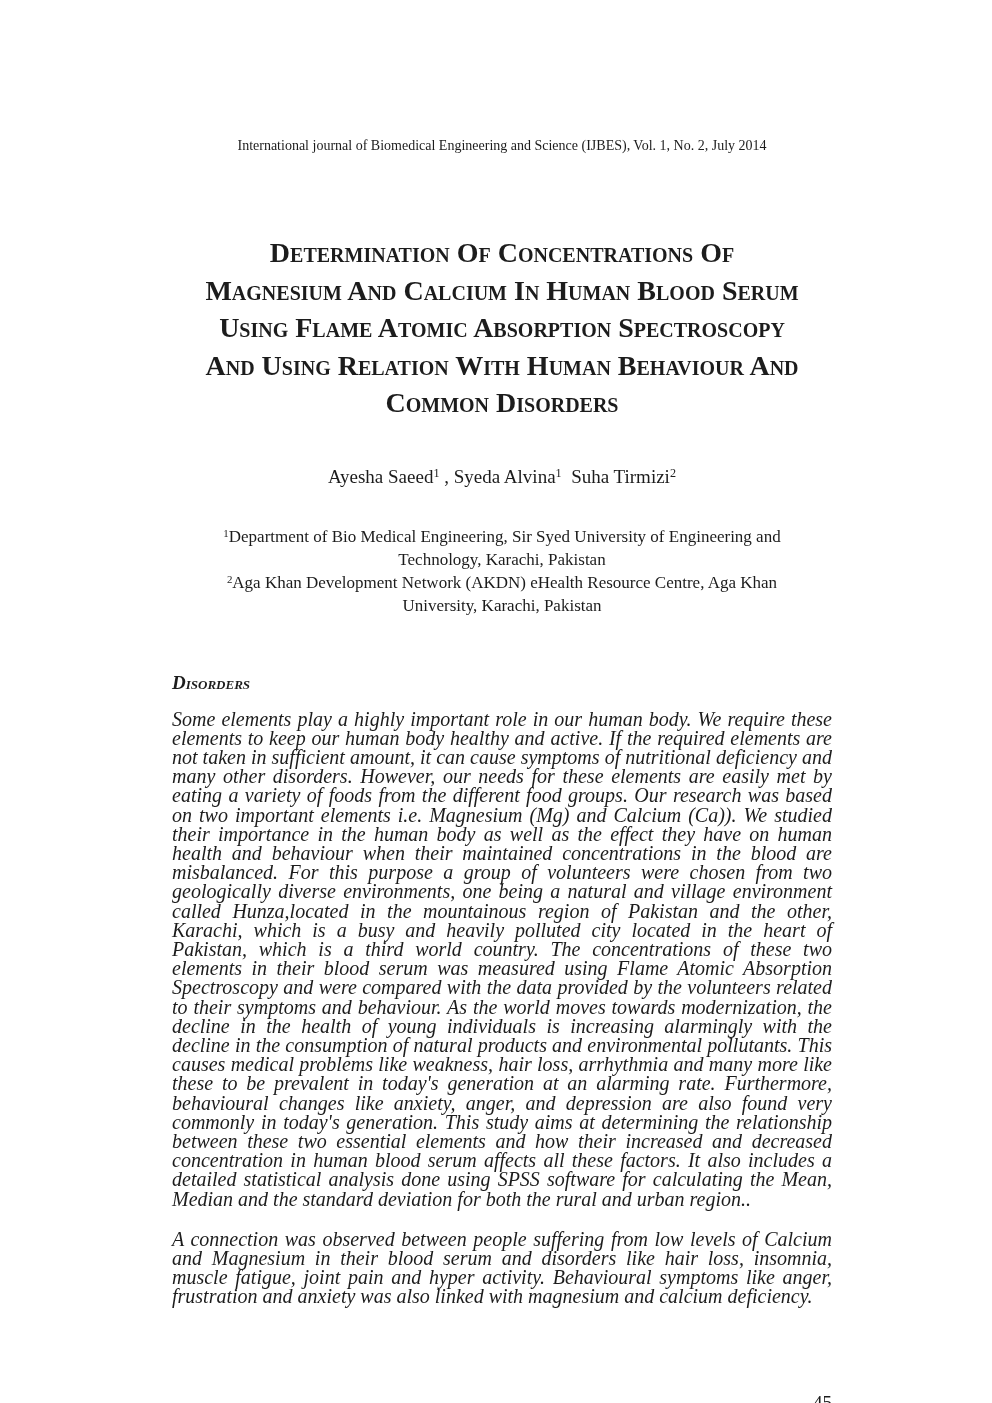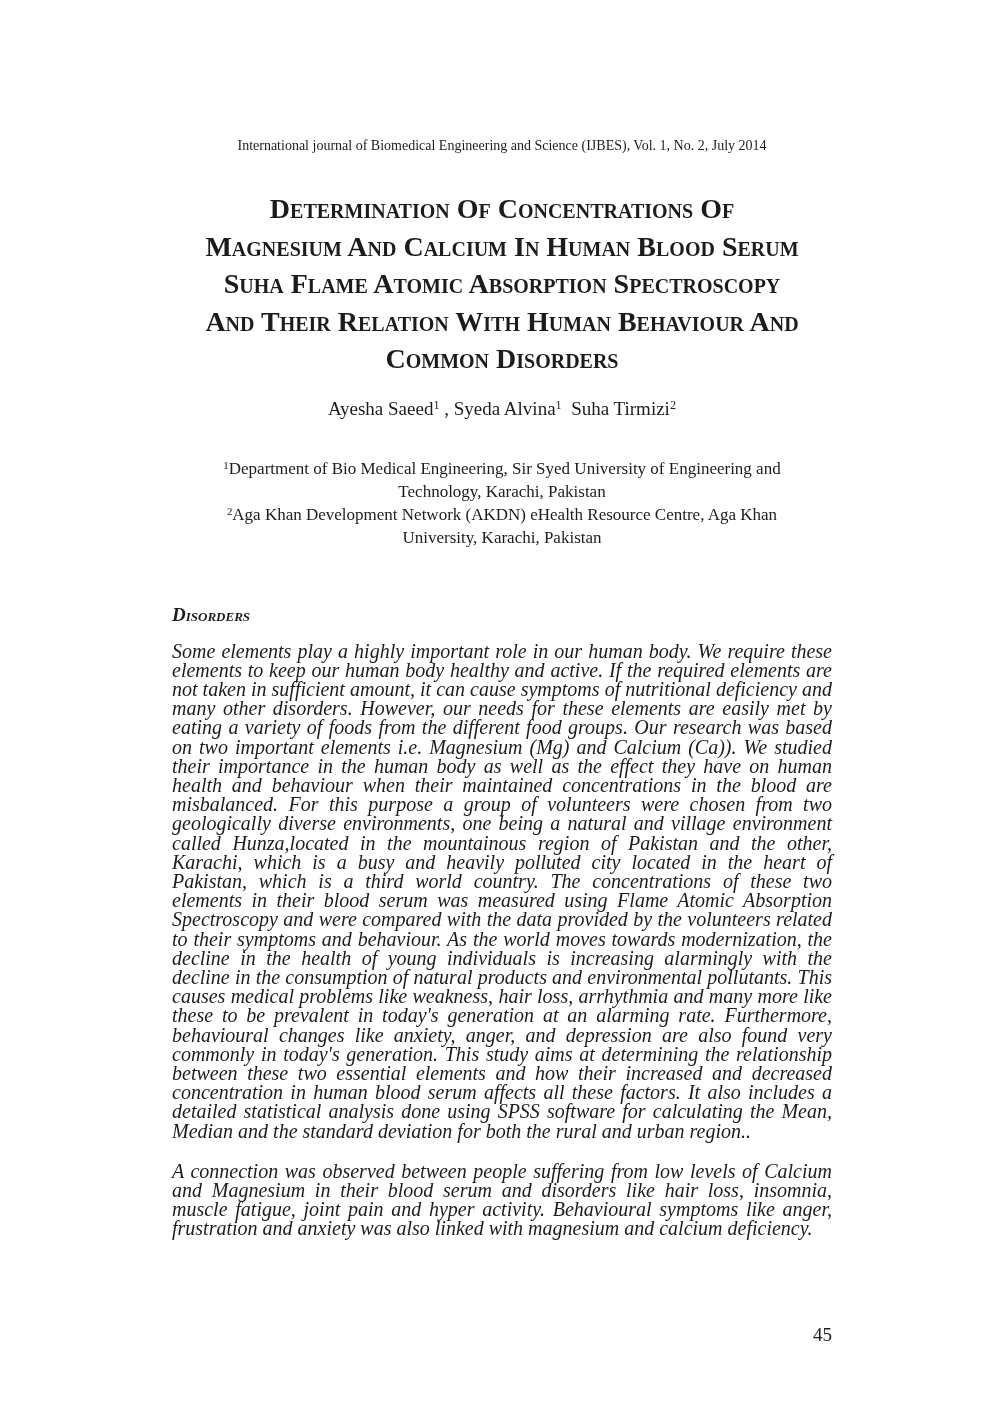--- a/index.html
+++ b/index.html
@@ -20,30 +20,30 @@
   }
   .journal-header {
     padding-top: 137px;
     font-size: 14px;
     line-height: 17px;
     text-align: center;
     white-space: nowrap;
   }
   .paper-title {
     width: 700px;
-    margin: 36px 0 0 -20px;
+    margin: 80px 0 0 -20px;
     font-size: 28px;
     line-height: 37.5px;
     font-weight: bold;
     font-variant: small-caps;
     text-align: center;
   }
   .title-line { display: block; white-space: nowrap; }
   .authors-line {
-    margin-top: 18px;
+    margin-top: 42px;
     font-size: 19px;
     line-height: 25px;
     text-align: center;
     white-space: nowrap;
   }
   .author-sep { white-space: pre; }
   sup.refmark {
     font-size: 64%;
     vertical-align: baseline;
     position: relative;
@@ -84,22 +84,22 @@
 </head>
 <body>
 
 <div class="content">
 
   <div class="journal-header">International journal of Biomedical Engineering and Science (IJBES), Vol. 1, No. 2, July 2014</div>
 
   <div class="paper-title">
     <span class="title-line">Determination Of Concentrations Of</span>
     <span class="title-line">Magnesium And Calcium In Human Blood Serum</span>
-    <span class="title-line">Suha Flame Atomic Absorption Spectroscopy</span>
-    <span class="title-line">And Their Relation With Human Behaviour And</span>
+    <span class="title-line">Using Flame Atomic Absorption Spectroscopy</span>
+    <span class="title-line">And Using Relation With Human Behaviour And</span>
     <span class="title-line">Common Disorders</span>
   </div>
 
   <div class="authors-line">
     <span>Ayesha Saeed</span><sup class="refmark">1</sup><span class="author-sep"> , </span><span>Syeda Alvina</span><sup class="refmark">1</sup><span class="author-sep">  </span><span>Suha Tirmizi</span><sup class="refmark">2</sup>
   </div>
 
   <div class="affiliations">
     <span class="aff-line"><sup class="refmark">1</sup><span>Department of Bio Medical Engineering, Sir Syed University of Engineering and</span></span>
     <span class="aff-line"><span>Technology, Karachi, Pakistan</span></span>

